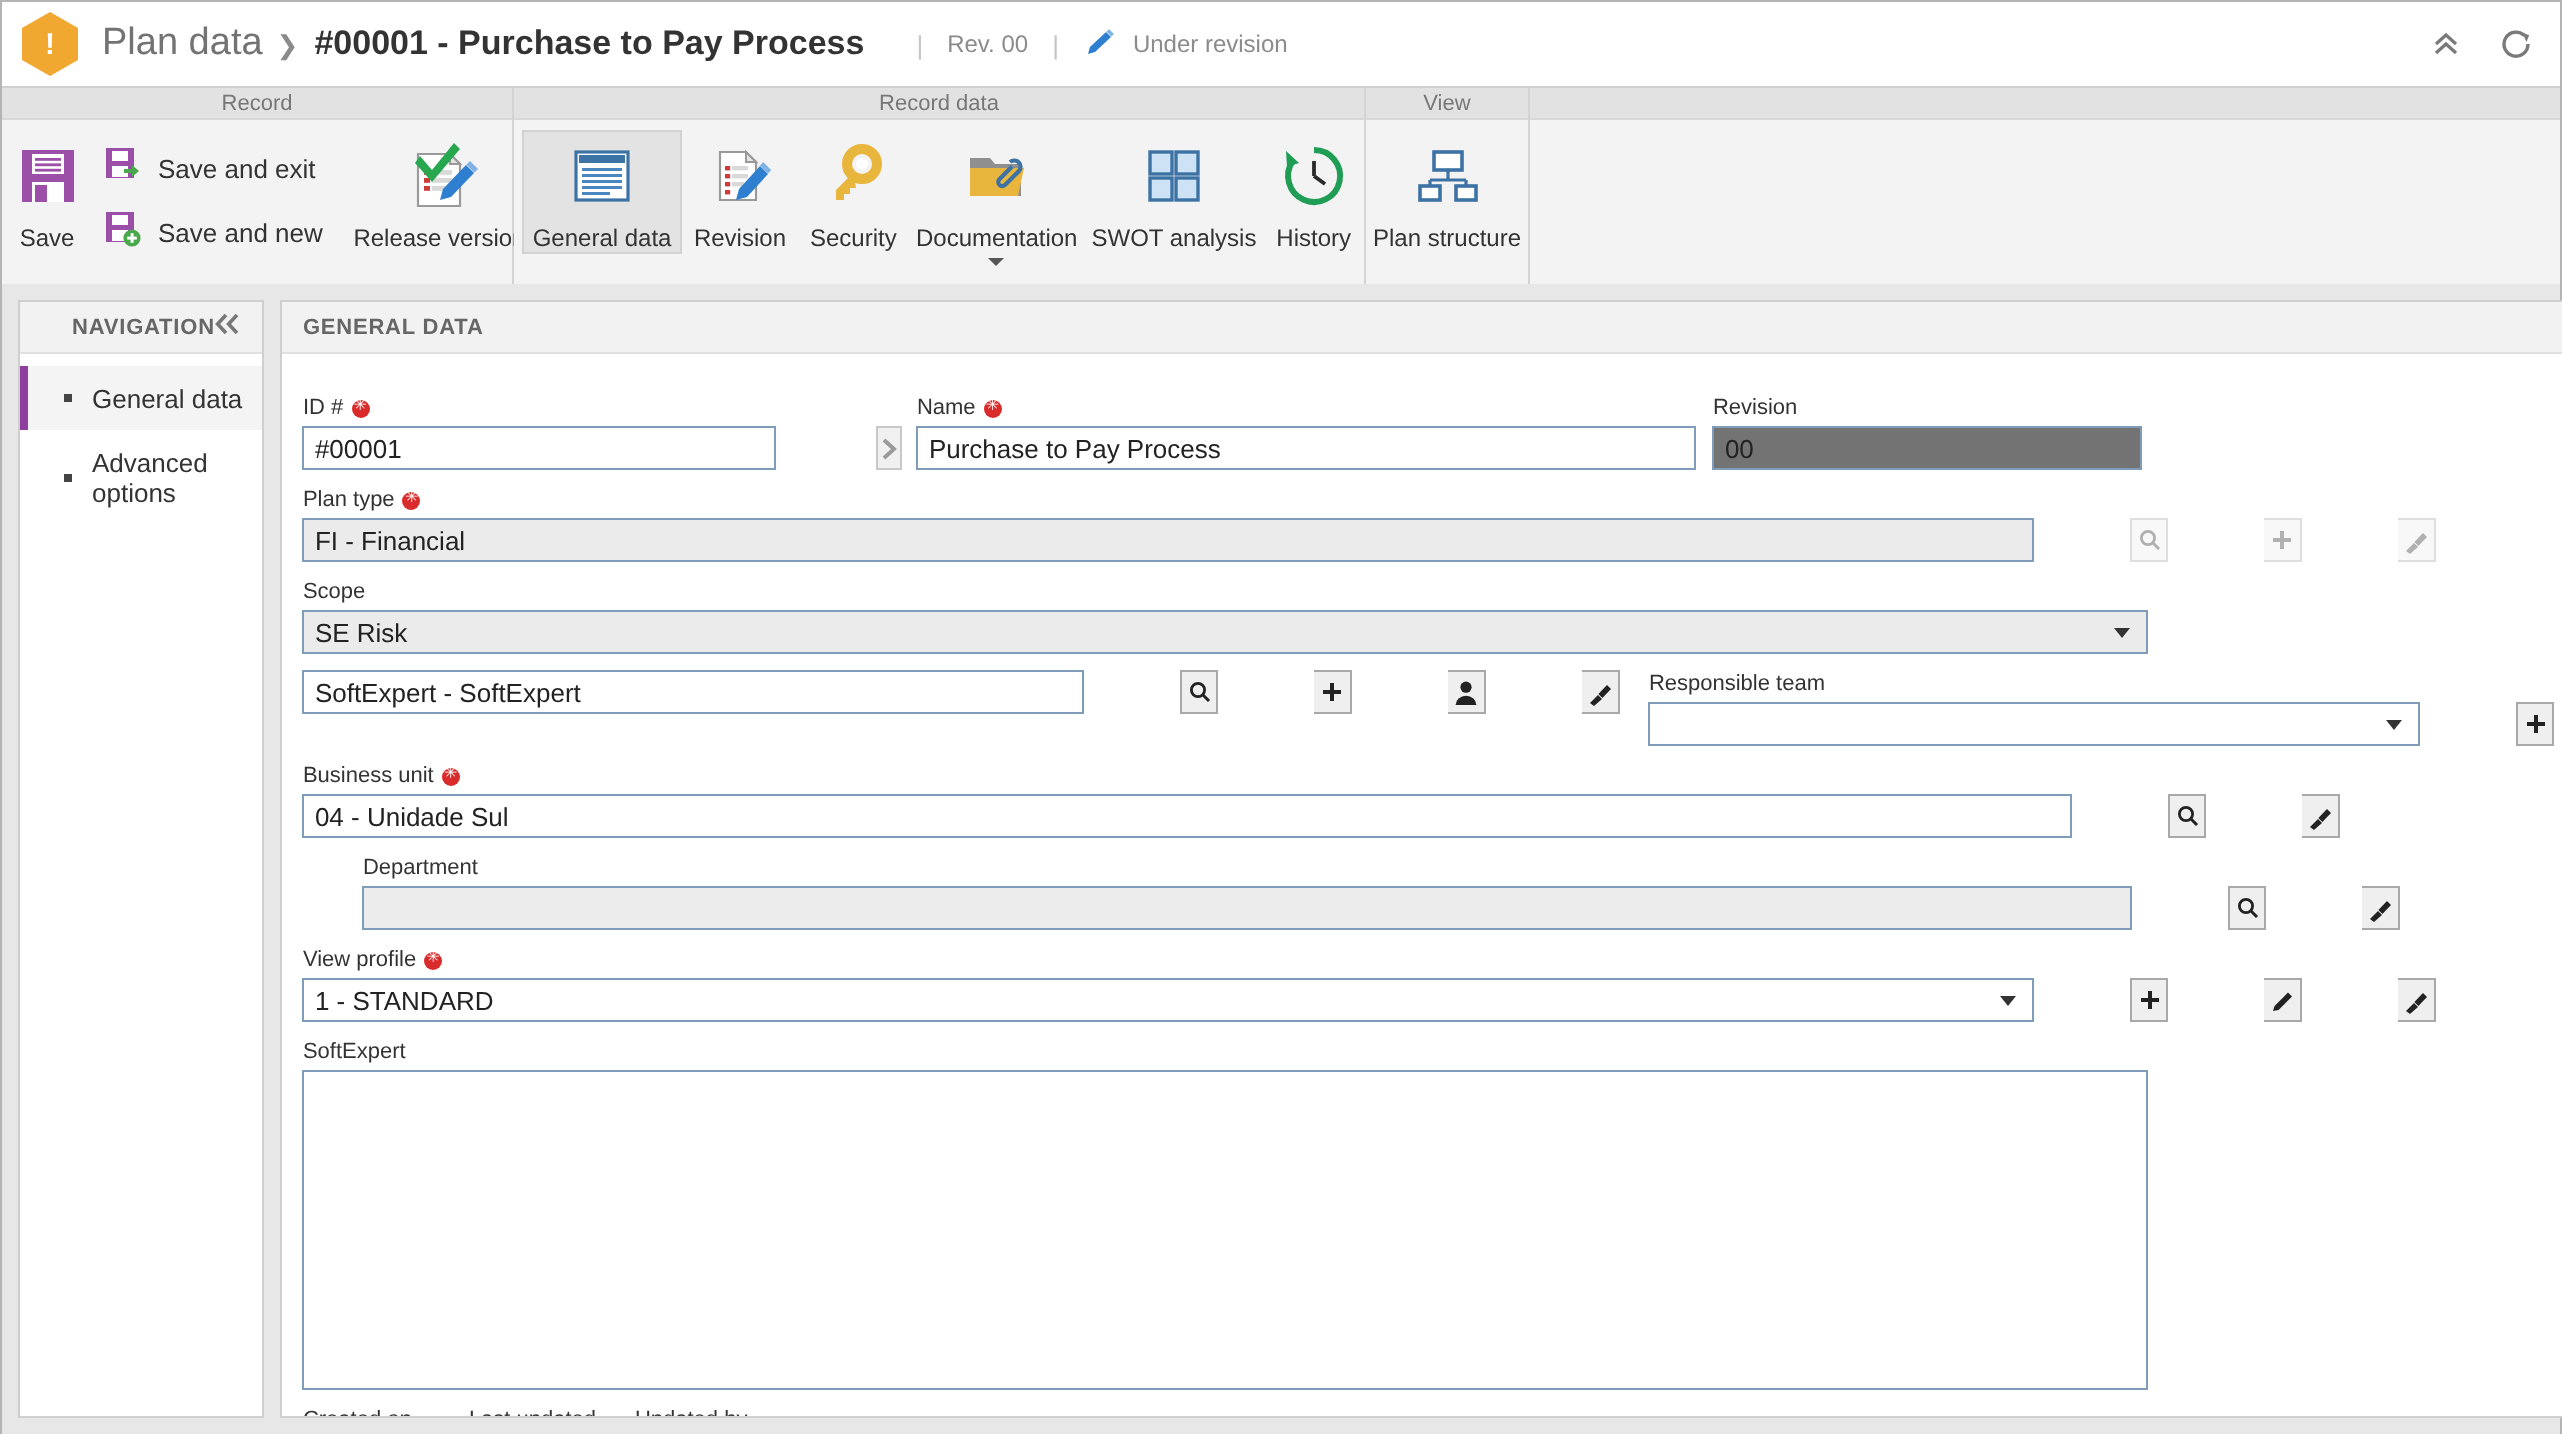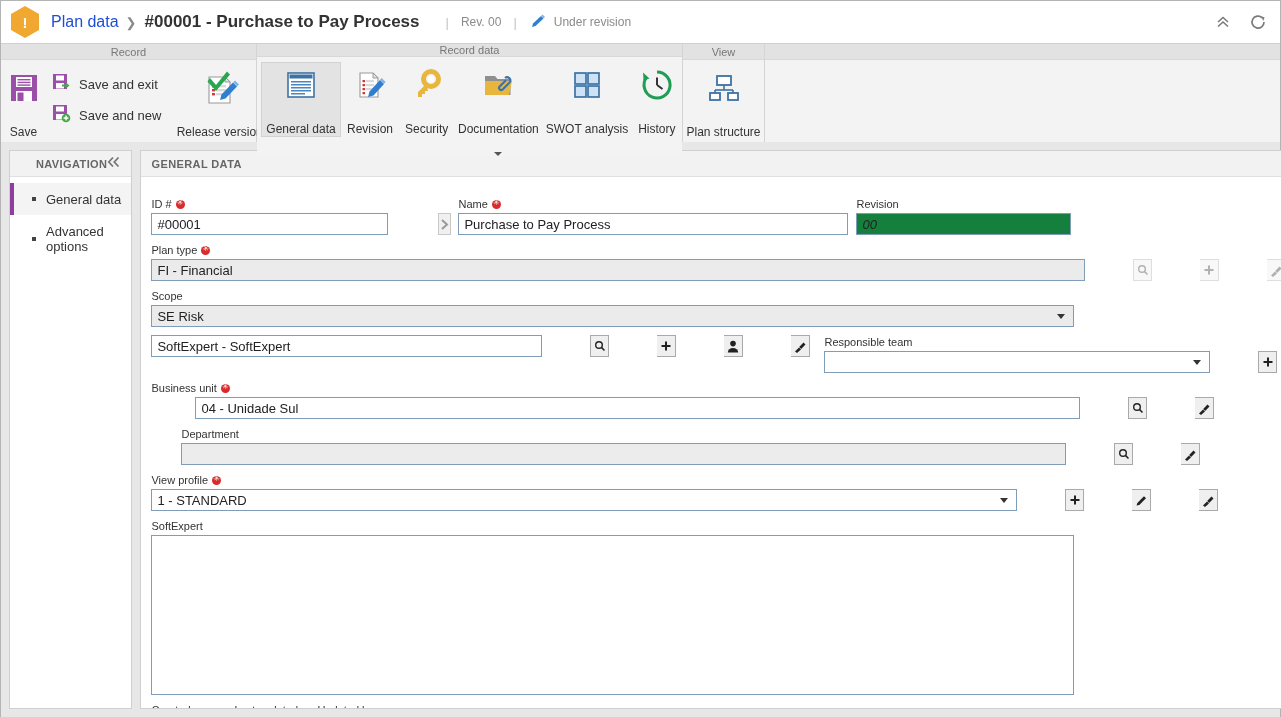--- a/index.html
+++ b/index.html
@@ -37,21 +37,21 @@
     width: 28px; height: 32px;
     background: #f0a830;
     clip-path: polygon(50% 0%, 100% 25%, 100% 75%, 50% 100%, 0% 75%, 0% 25%);
     display: flex; align-items: center; justify-content: center;
   }
   .hex-icon .bang {
     color: #ffffff; font-size: 15px; font-weight: bold;
     line-height: 1;
   }
   .crumb-root {
-    font-size: 16px; color: #1d4ed8;
+    font-size: 19px; color: #737373;
     margin-right: 7px;
   }
   .crumb-sep {
     font-size: 13px; color: #8a8a8a; margin-right: 8px;
   }
   .crumb-title {
     font-size: 17px; font-weight: bold; color: #333333;
     margin-right: 14px;
   }
   .vbar { color: #c5c5c5; font-size: 13px; margin: 0 12px; }
@@ -94,21 +94,20 @@
     display: flex; align-items: flex-start;
     padding-top: 5px;
     background: #f3f3f3;
   }
   .rbtn {
     display: flex; flex-direction: column;
     align-items: center; justify-content: flex-end;
     padding: 3px 9px 0 9px;
     cursor: pointer;
     min-width: 44px;
-    gap: 13px;
   }
   .rbtn.active { background: #e3e3e3; border: 1px solid #d2d2d2; padding-top:2px;}
   .rbtn .rlabel {
     font-size: 12px; color: #333333; margin-top: 4px;
     text-align: center; white-space: nowrap;
   }
   .rbtn .ricon { height: 40px; display:flex; align-items:center; justify-content:center;}
   .small-row {
     display: flex; flex-direction: column; justify-content: flex-start;
     padding-top: 6px; gap: 5px;
@@ -216,21 +215,21 @@
   .fld {
     height: 22px;
     border: 1px solid #7f9db9;
     background: #ffffff;
     font-size: 13px; color: #222222;
     padding: 0 5px;
     display: flex; align-items: center;
     font-family: "Liberation Sans", sans-serif;
     outline: none;
   }
-  .fld.readonly { background: #15803d; font-style: italic; }
+  .fld.readonly { background: #737373; }
   .fld.grayfill { background: #ebebeb; }
   .fld.empty { background: #ececec; }
   .arrowbtn {
     width: 16px; height: 22px;
     background: #f0f0f0; border: 1px solid #c8c8c8;
     display: flex; align-items: center; justify-content: center;
     cursor: pointer; margin-left: 2px;
   }
   .iconbtn {
     width: 19px; height: 22px;
@@ -551,21 +550,21 @@
           </div>
         </div>
 
         <div class="frow">
           <div class="fcol" style="width:100%;">
             <span class="flabel">
               <span>Plan type</span>
               <span class="req"></span>
             </span>
             <div class="fieldwrap">
-              <input class="fld grayfill" style="width: 934px;" readonly="" value="FI - Financial">
+              <input class="fld grayfill" style="width: 866px;" readonly="" value="FI - Financial">
               <span class="iconbtn disabled">
                 <svg width="12" height="12" viewBox="0 0 12 12">
                     <circle cx="5" cy="5" r="3.3" fill="none" stroke="#333" stroke-width="1.4"></circle>
                     <line x1="7.4" y1="7.4" x2="10.5" y2="10.5" stroke="#333" stroke-width="1.5"></line>
                   </svg>
               </span>
               <span class="iconbtn disabled">
                 <svg width="12" height="12" viewBox="0 0 12 12">
                     <rect x="5" y="1.5" width="2" height="9" fill="#333"></rect>
                     <rect x="1.5" y="5" width="9" height="2" fill="#333"></rect>
@@ -652,21 +651,21 @@
           </div>
         </div>
 
         <div class="frow">
           <div class="fcol" style="width:100%;">
             <span class="flabel">
               <span>Business unit</span>
               <span class="req"></span>
             </span>
             <div class="fieldwrap">
-              <input class="fld" style="width: 885px; margin-left: 44px;" value="04 - Unidade Sul">
+              <input class="fld" style="width: 885px;" value="04 - Unidade Sul">
               <span class="iconbtn">
                 <svg width="12" height="12" viewBox="0 0 12 12">
                     <circle cx="5" cy="5" r="3.3" fill="none" stroke="#222" stroke-width="1.4"></circle>
                     <line x1="7.4" y1="7.4" x2="10.5" y2="10.5" stroke="#222" stroke-width="1.5"></line>
                   </svg>
               </span>
               <span class="iconbtn">
                 <svg width="13" height="13" viewBox="0 0 13 13">
                     <path d="M1 11.5 L5 7.5 L7 9.5 L3 13 Z" fill="#222"></path>
                     <path d="M5.2 7 L9.5 2.5 L11.5 4.5 L7.2 9 Z" fill="#222"></path>

